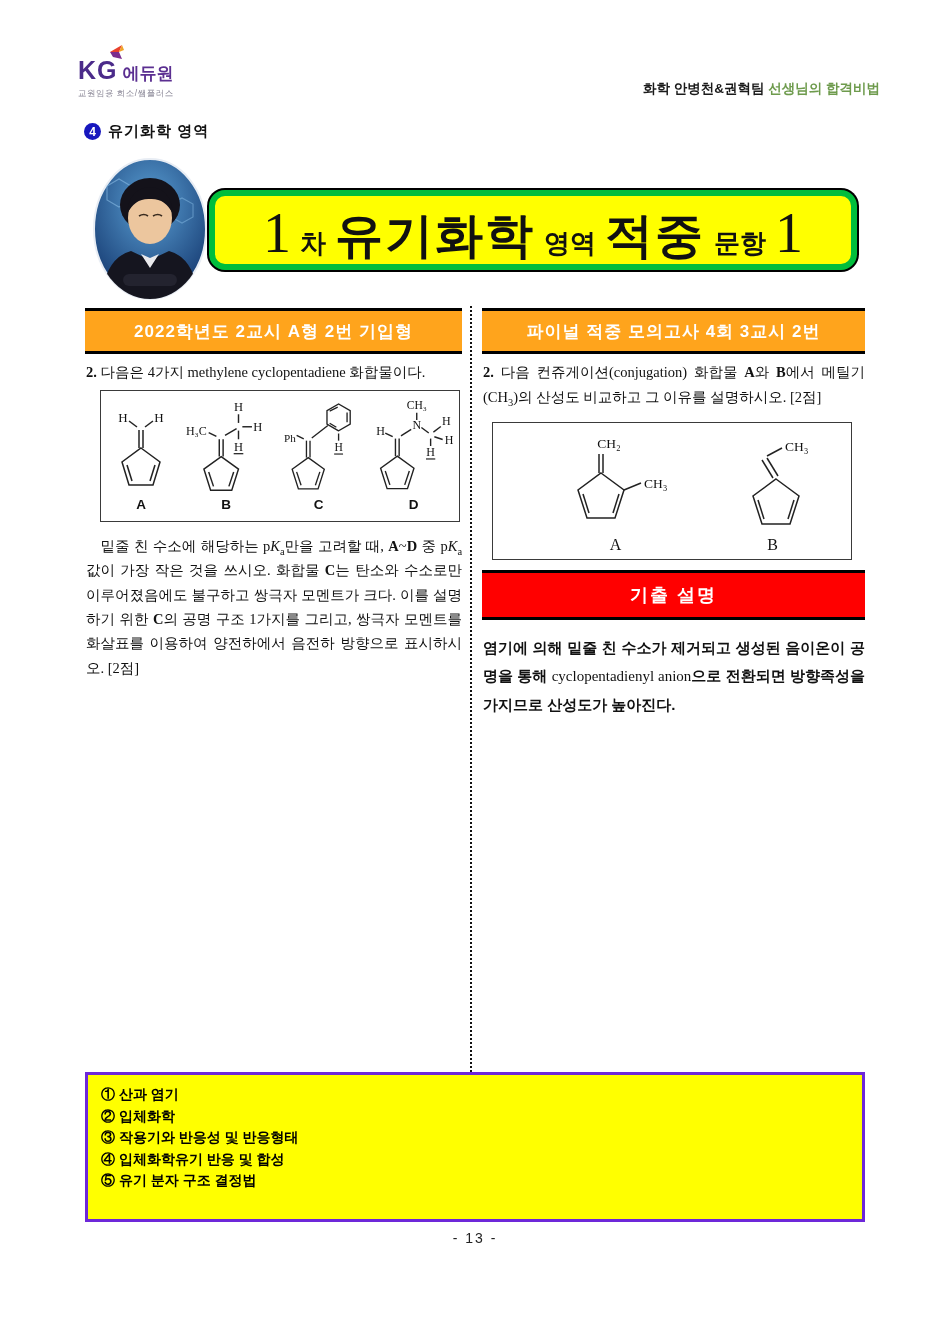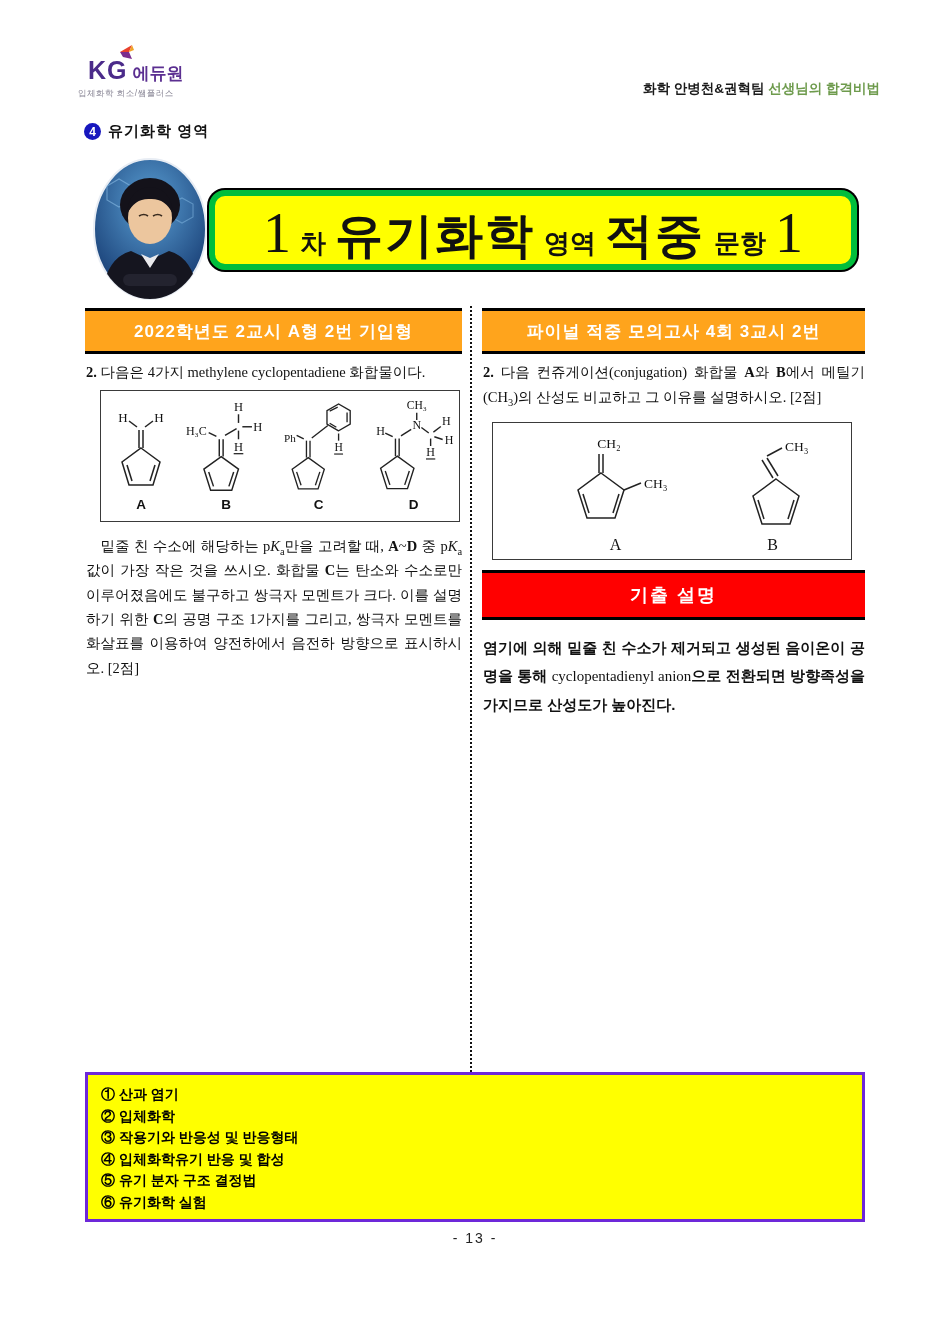--- a/index.html
+++ b/index.html
@@ -1,21 +1,21 @@
 <!DOCTYPE html>
 <html><head>
 <meta charset="utf-8">
 <style>
   html,body{margin:0;padding:0;background:#e9e9e9;}
   #page{position:relative;width:950px;height:1337px;background:#ffffff;margin:0 auto;
         font-family:"Liberation Serif",serif;color:#111;overflow:hidden;}
 
   
   .logo{position:absolute;left:78px;top:58px;}
-  .logo-row{position:relative;display:flex;align-items:baseline;gap:5px;font-family:"Liberation Sans",sans-serif;margin-left:10px;}
+  .logo-row{position:relative;display:flex;align-items:baseline;gap:5px;font-family:"Liberation Sans",sans-serif;}
   .logo-kg{font-size:25px;font-weight:bold;color:#4B2B8A;letter-spacing:1px;line-height:1;}
   .logo-suffix{font-size:17px;font-weight:bold;color:#5B2F91;}
   .logo-mark{position:absolute;left:30px;top:-13px;}
   .logo-tagline{font-size:8.5px;color:#8a8796;margin-top:3px;font-family:"Liberation Sans",sans-serif;letter-spacing:0.5px;}
   .header-right{position:absolute;right:70px;top:80px;font-family:"Liberation Sans",sans-serif;
                 font-size:13.5px;font-weight:bold;white-space:nowrap;}
   .hr-black{color:#1a1a1a;} .hr-green{color:#6E9B4D;}
 
   
   .section-label{position:absolute;left:84px;top:122px;display:flex;align-items:center;gap:7px;}
@@ -85,21 +85,21 @@
   <div class="logo">
     <div class="logo-row">
       <svg class="logo-mark" width="18" height="16" viewBox="0 0 18 16">
         <polygon points="2,7 14,0 11,7" fill="#E8412C"></polygon>
         <polygon points="2,7 11,7 14,14 5,12" fill="#7B2D8E"></polygon>
         <polygon points="11,7 14,0 16,5" fill="#F0A42A"></polygon>
       </svg>
       <span class="logo-kg">KG</span>
       <span class="logo-suffix">에듀원</span>
     </div>
-    <div class="logo-tagline">입체화학 희소/쌤플러스</div>
+    <div class="logo-tagline">교원임용 희소/쌤플러스</div>
   </div>
 
   <div class="header-right">
     <span class="hr-black">화학 안병천&amp;권혁팀</span>
     <span> </span>
     <span class="hr-green">선생님의 합격비법</span>
   </div>
 
   <div class="section-label">
     <span class="badge">4</span>
@@ -280,18 +280,17 @@
   <div class="red-header">기출 설명</div>
 
   <div id="explain"><span>염기에 의해 밑줄 친 수소가 제거되고 생성된 음이온이 공명을 통해 </span><span class="rm">cyclopentadienyl anion</span><span>으로 전환되면 방향족성을 가지므로 산성도가 높아진다.</span></div>
 
   <div class="topics-box">
       <div class="topic-item">① 산과 염기</div>
       <div class="topic-item">② 입체화학</div>
       <div class="topic-item">③ 작용기와 반응성 및 반응형태</div>
       <div class="topic-item">④ 입체화학유기 반응 및 합성</div>
       <div class="topic-item">⑤ 유기 분자 구조 결정법</div>
-      <div class="topic-item">⑥ 유기화학 실험</div>
     </div>
 
   <div class="page-num">- 13 -</div>
 
 </div>
 
 </body></html>

